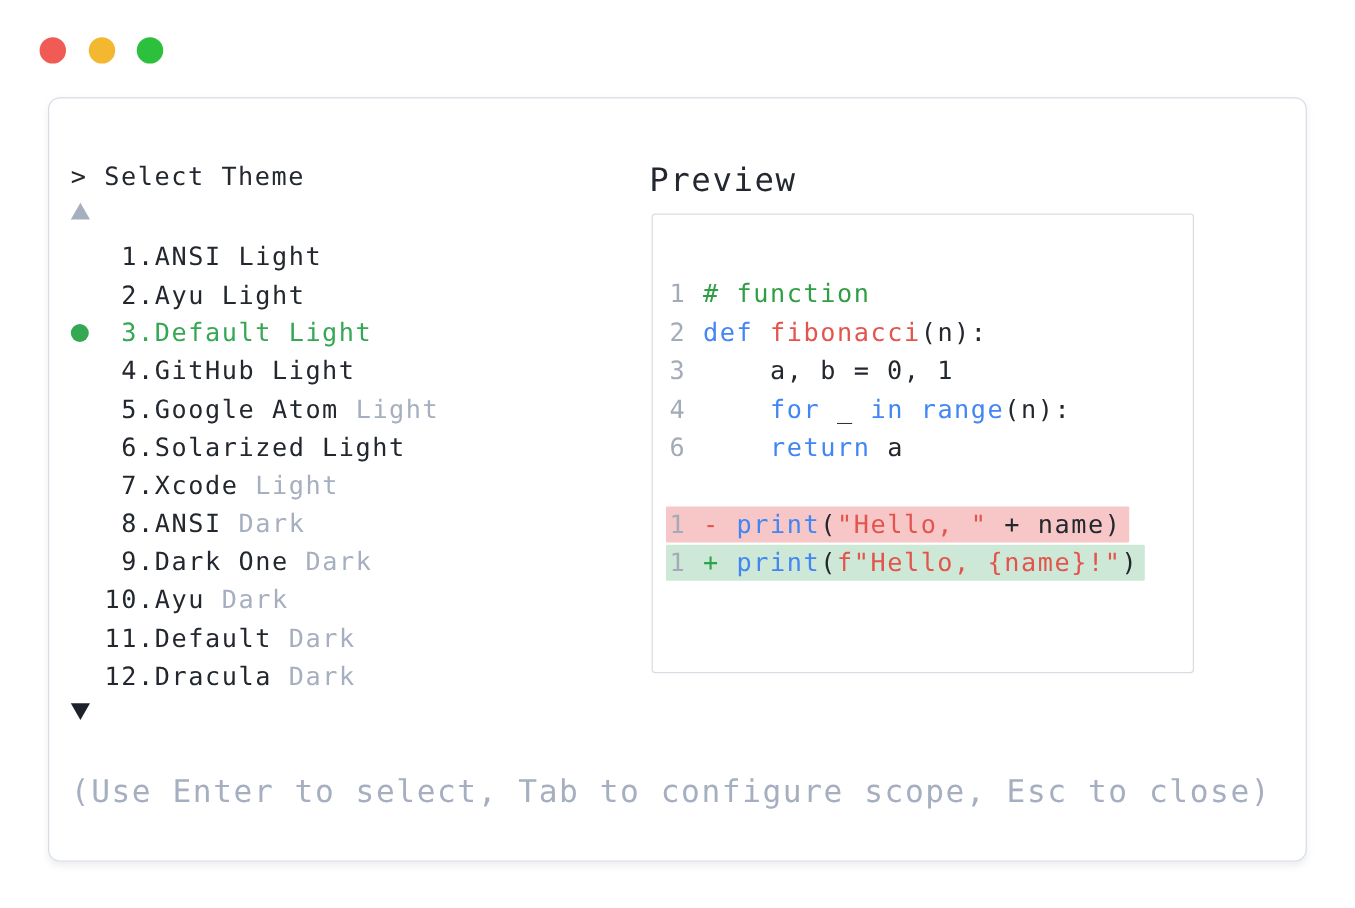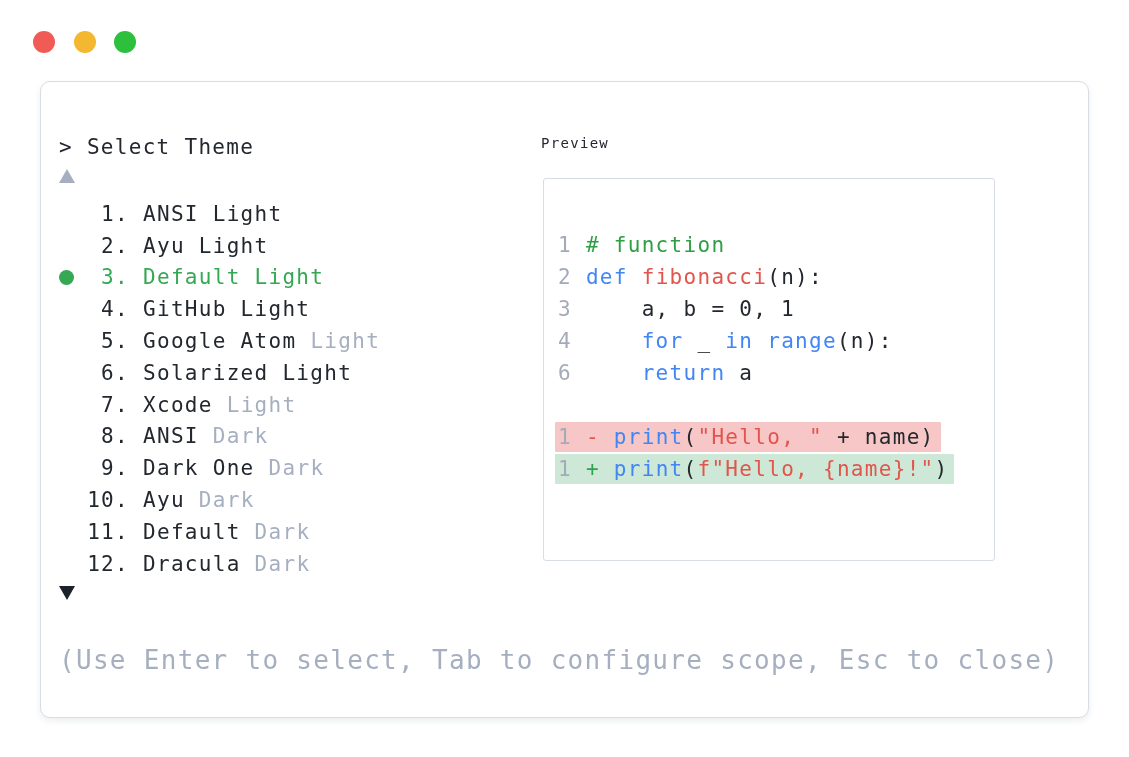--- a/index.html
+++ b/index.html
@@ -32,28 +32,28 @@
   .scroll-up{position:absolute;left:18px;top:87px;width:20px;height:16px;cursor:pointer;}
   .tri-up{display:block;width:0;height:0;border-left:8px solid transparent;border-right:8px solid transparent;border-bottom:14px solid var(--muted);}
   .scroll-down{position:absolute;left:18px;top:504px;width:20px;height:16px;cursor:pointer;}
   .tri-down{display:block;width:0;height:0;border-left:8px solid transparent;border-right:8px solid transparent;border-top:14px solid #1d212a;}
 
   .theme-list{position:absolute;left:18px;top:116px;width:470px;}
   .theme-item{display:flex;align-items:center;height:31.8px;font-size:21px;letter-spacing:1.3px;color:var(--text);cursor:pointer;}
   .theme-item .marker{width:28px;display:flex;align-items:center;}
   .dot-green{width:15px;height:15px;border-radius:50%;background:var(--accent);}
   .theme-item .num{width:42px;text-align:right;white-space:pre;}
-  .theme-item .name{margin-left:14px;white-space:pre;}
+  .theme-item .name{margin-left:0;white-space:pre;}
   .theme-item .variant{color:var(--muted);margin-left:14px;white-space:pre;}
   .theme-item.selected{color:var(--accent);}
   .theme-item.selected .name{color:var(--accent);}
 
   .hint{position:absolute;left:18px;top:563px;font-size:26px;letter-spacing:1.3px;color:var(--muted);white-space:pre;}
 
-  .preview-label{position:absolute;left:500px;top:53px;font-size:14px;letter-spacing:1.3px;color:var(--text);white-space:pre;}
+  .preview-label{position:absolute;left:500px;top:53px;font-size:27px;letter-spacing:1.3px;color:var(--text);white-space:pre;}
   .preview-box{
     position:absolute;left:502px;top:96px;width:452px;height:383px;
     border:1.5px solid var(--border);border-radius:3px;background:#fff;
     padding:50px 0 0 14px;overflow:hidden;
   }
   .code-line{height:32px;line-height:32px;font-size:21px;letter-spacing:1.3px;white-space:pre;}
   .line-inner{display:inline-block;white-space:pre;line-height:28px;padding:1px 6px 1px 3px;margin-left:-3px;border-radius:1px;}
   .hl-del{background:var(--delbg);}
   .hl-add{background:var(--addbg);}
   .tok-num{color:var(--linenum);}

